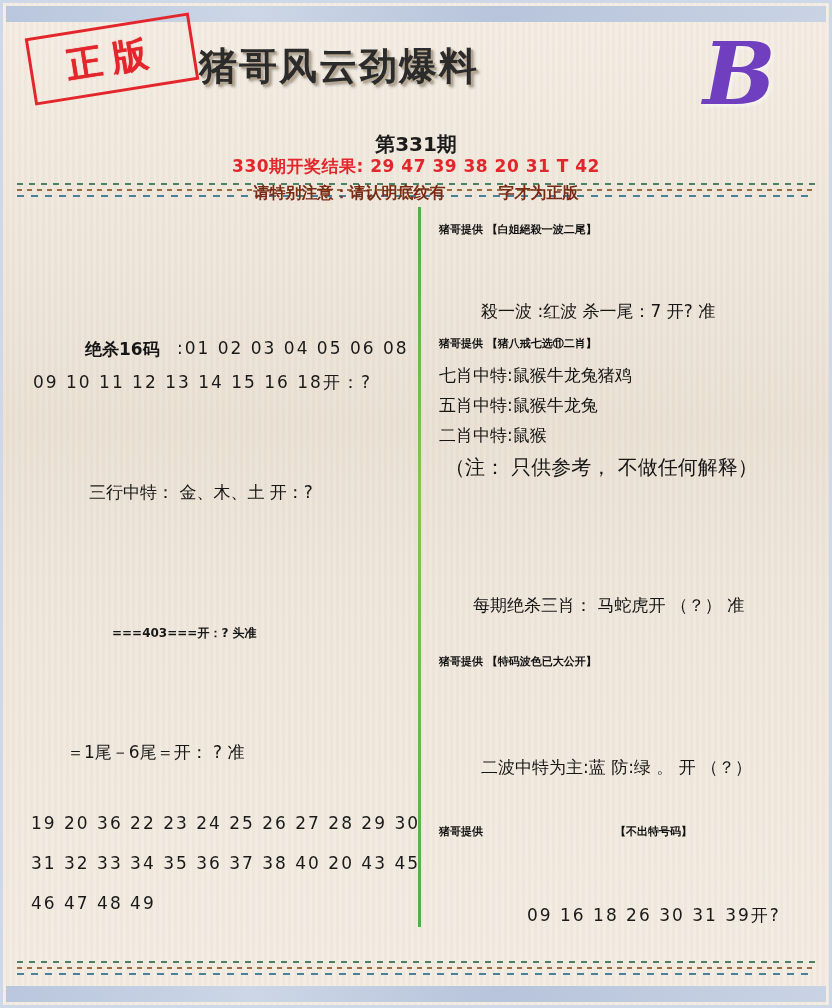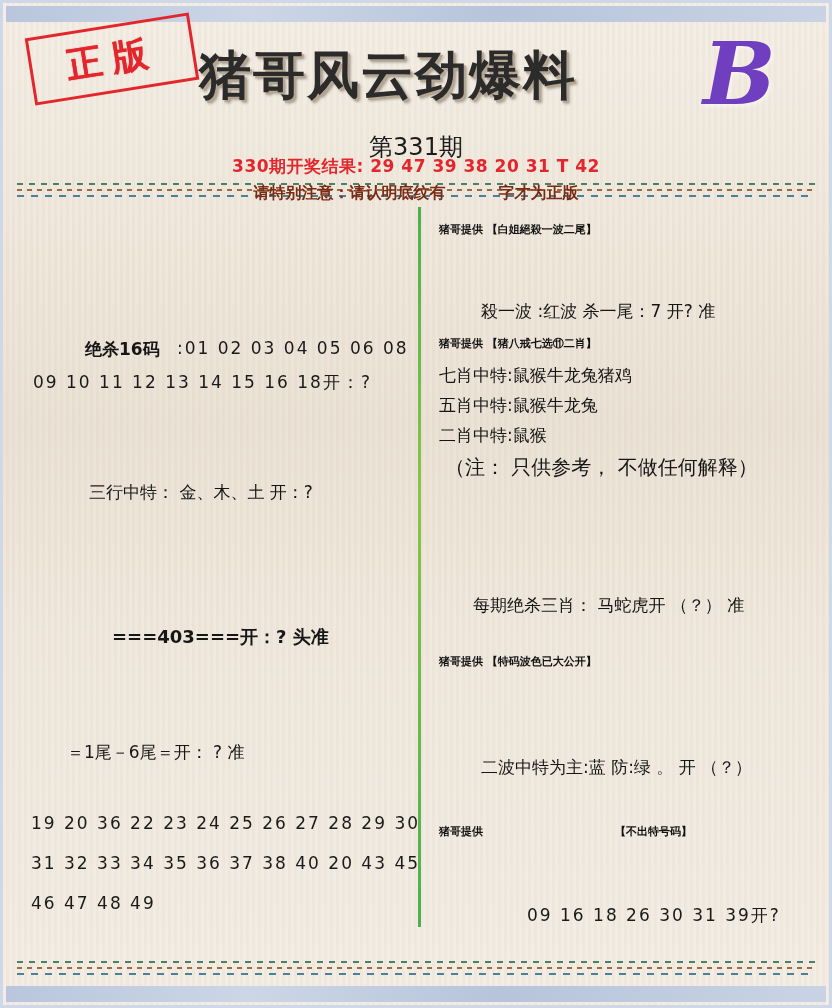--- a/index.html
+++ b/index.html
@@ -37,35 +37,35 @@
     border:3px solid #e3262b;
     transform:rotate(-9deg);
     display:flex;align-items:center;justify-content:center;
     color:#e3262b;font-weight:bold;font-size:36px;letter-spacing:10px;
     font-family:"DejaVu Sans","Liberation Sans",sans-serif;
   }
   .stamp span{text-shadow:0 0 1px #e3262b;}
   
   .title{
     position:absolute;left:196px;top:38px;
-    font-size:52px;font-weight:bold;letter-spacing:2px;
+    font-size:38px;font-weight:bold;letter-spacing:2px;
     color:#2b2b2b;
     font-family:"DejaVu Sans","Liberation Sans",sans-serif;
     text-shadow:2px 2px 0 #b7a68f, 3px 3px 3px rgba(0,0,0,.35);
   }
   .bigB{
     position:absolute;left:700px;top:20px;
     font-size:86px;font-style:italic;font-weight:bold;
     color:#6f3fbf;
     font-family:"DejaVu Serif","Liberation Serif",serif;
     text-shadow:2px 2px 4px rgba(255,255,255,.6);
   }
   .issue{
     position:absolute;left:0;right:0;top:128px;text-align:center;
-    font-size:24px;font-weight:normal;color:#1c1c1c;
+    font-size:20px;font-weight:bold;color:#1c1c1c;
   }
   .result{
     position:absolute;left:0;right:0;top:152px;text-align:center;
     font-size:17px;font-weight:bold;color:#e3262b;
     letter-spacing:.5px;
   }
   .notice{
     position:absolute;left:0;right:0;top:180px;text-align:center;
     font-size:16px;font-weight:bold;color:#7b2b14;
   }
@@ -130,21 +130,21 @@
 
   <div class="divider"></div>
 
   <div class="col-left">
     <div class="line b" style="left:68px;top:125px;">绝杀16码</div>
     <div class="line num-row" style="left:160px;top:125px;">:01  02  03  04  05  06  08</div>
     <div class="line num-row" style="left:16px;top:158px;">09  10  11  12  13  14  15  16  18开：?</div>
 
     <div class="line" style="left:72px;top:268px;">三行中特：  金、木、土  开：?</div>
 
-    <div class="line bars" style="left:95px;top:412px;font-size:18px;">===403===开：? 头准</div>
+    <div class="line bars" style="left:95px;top:412px;font-size:12px;">===403===开：? 头准</div>
 
     <div class="line" style="left:50px;top:528px;">＝1尾－6尾＝开： ? 准</div>
 
     <div class="line num-row" style="left:14px;top:600px;">19  20  36  22  23  24  25  26  27  28  29  30</div>
     <div class="line num-row" style="left:14px;top:640px;">31  32  33  34  35  36  37  38  40  20  43  45</div>
     <div class="line num-row" style="left:14px;top:680px;">46  47  48  49</div>
   </div>
 
   <div class="col-right">
     <div class="line hdr" style="left:16px;top:14px;">猪哥提供 【白姐絕殺一波二尾】</div>

